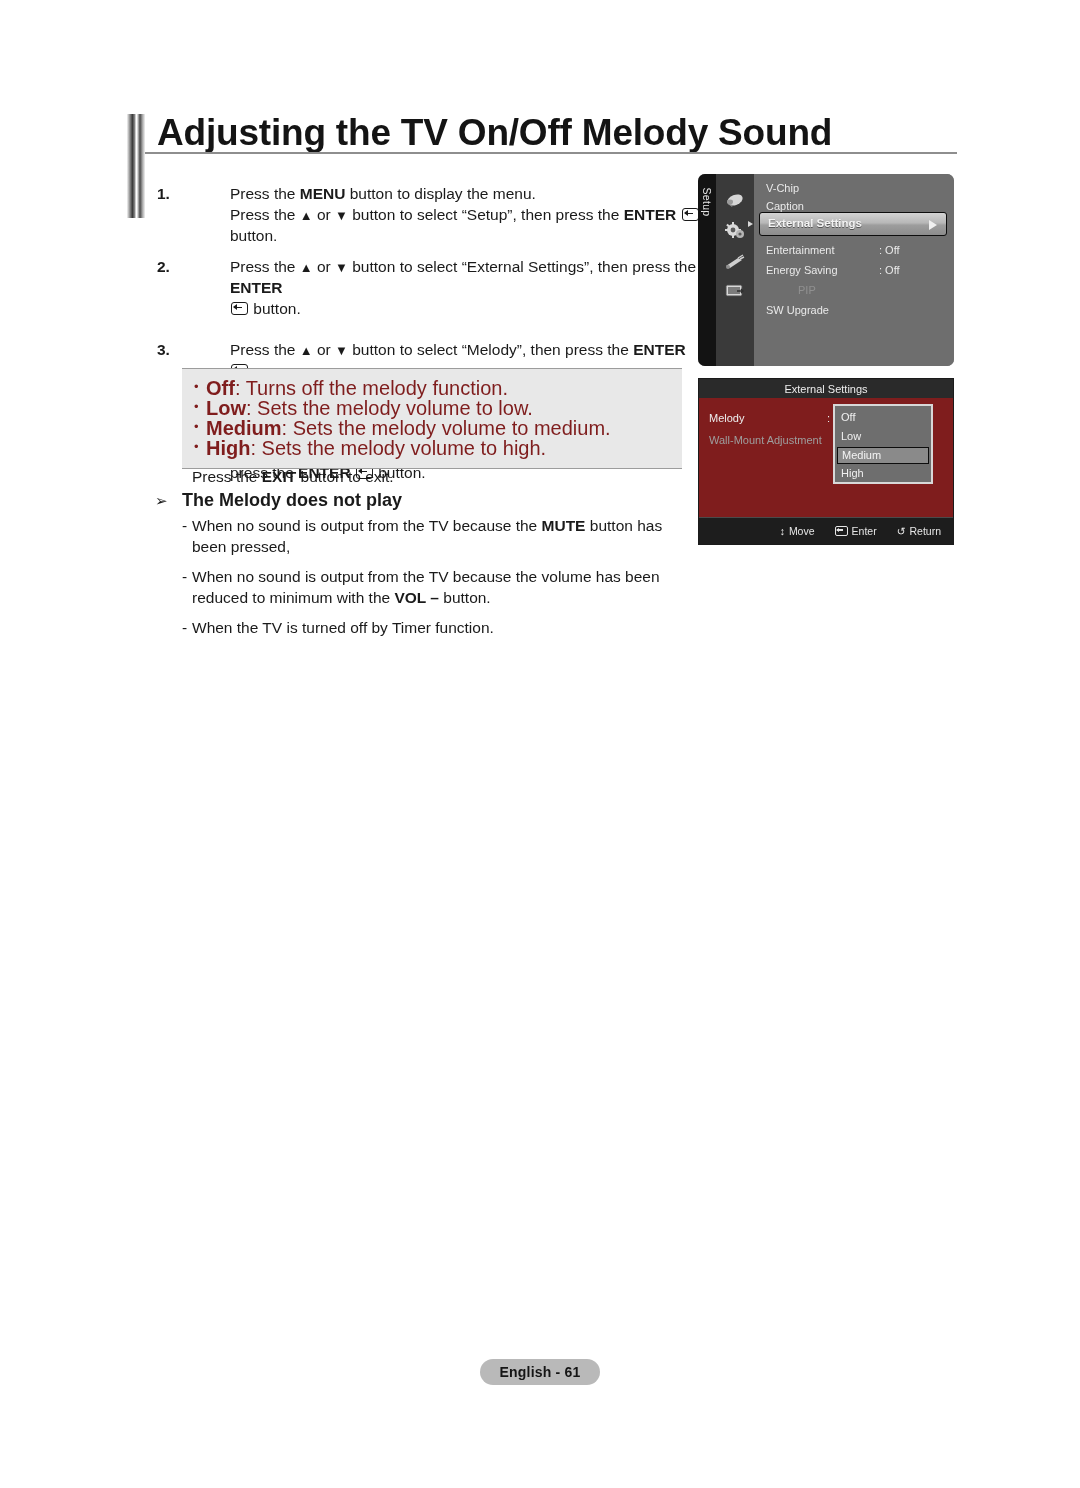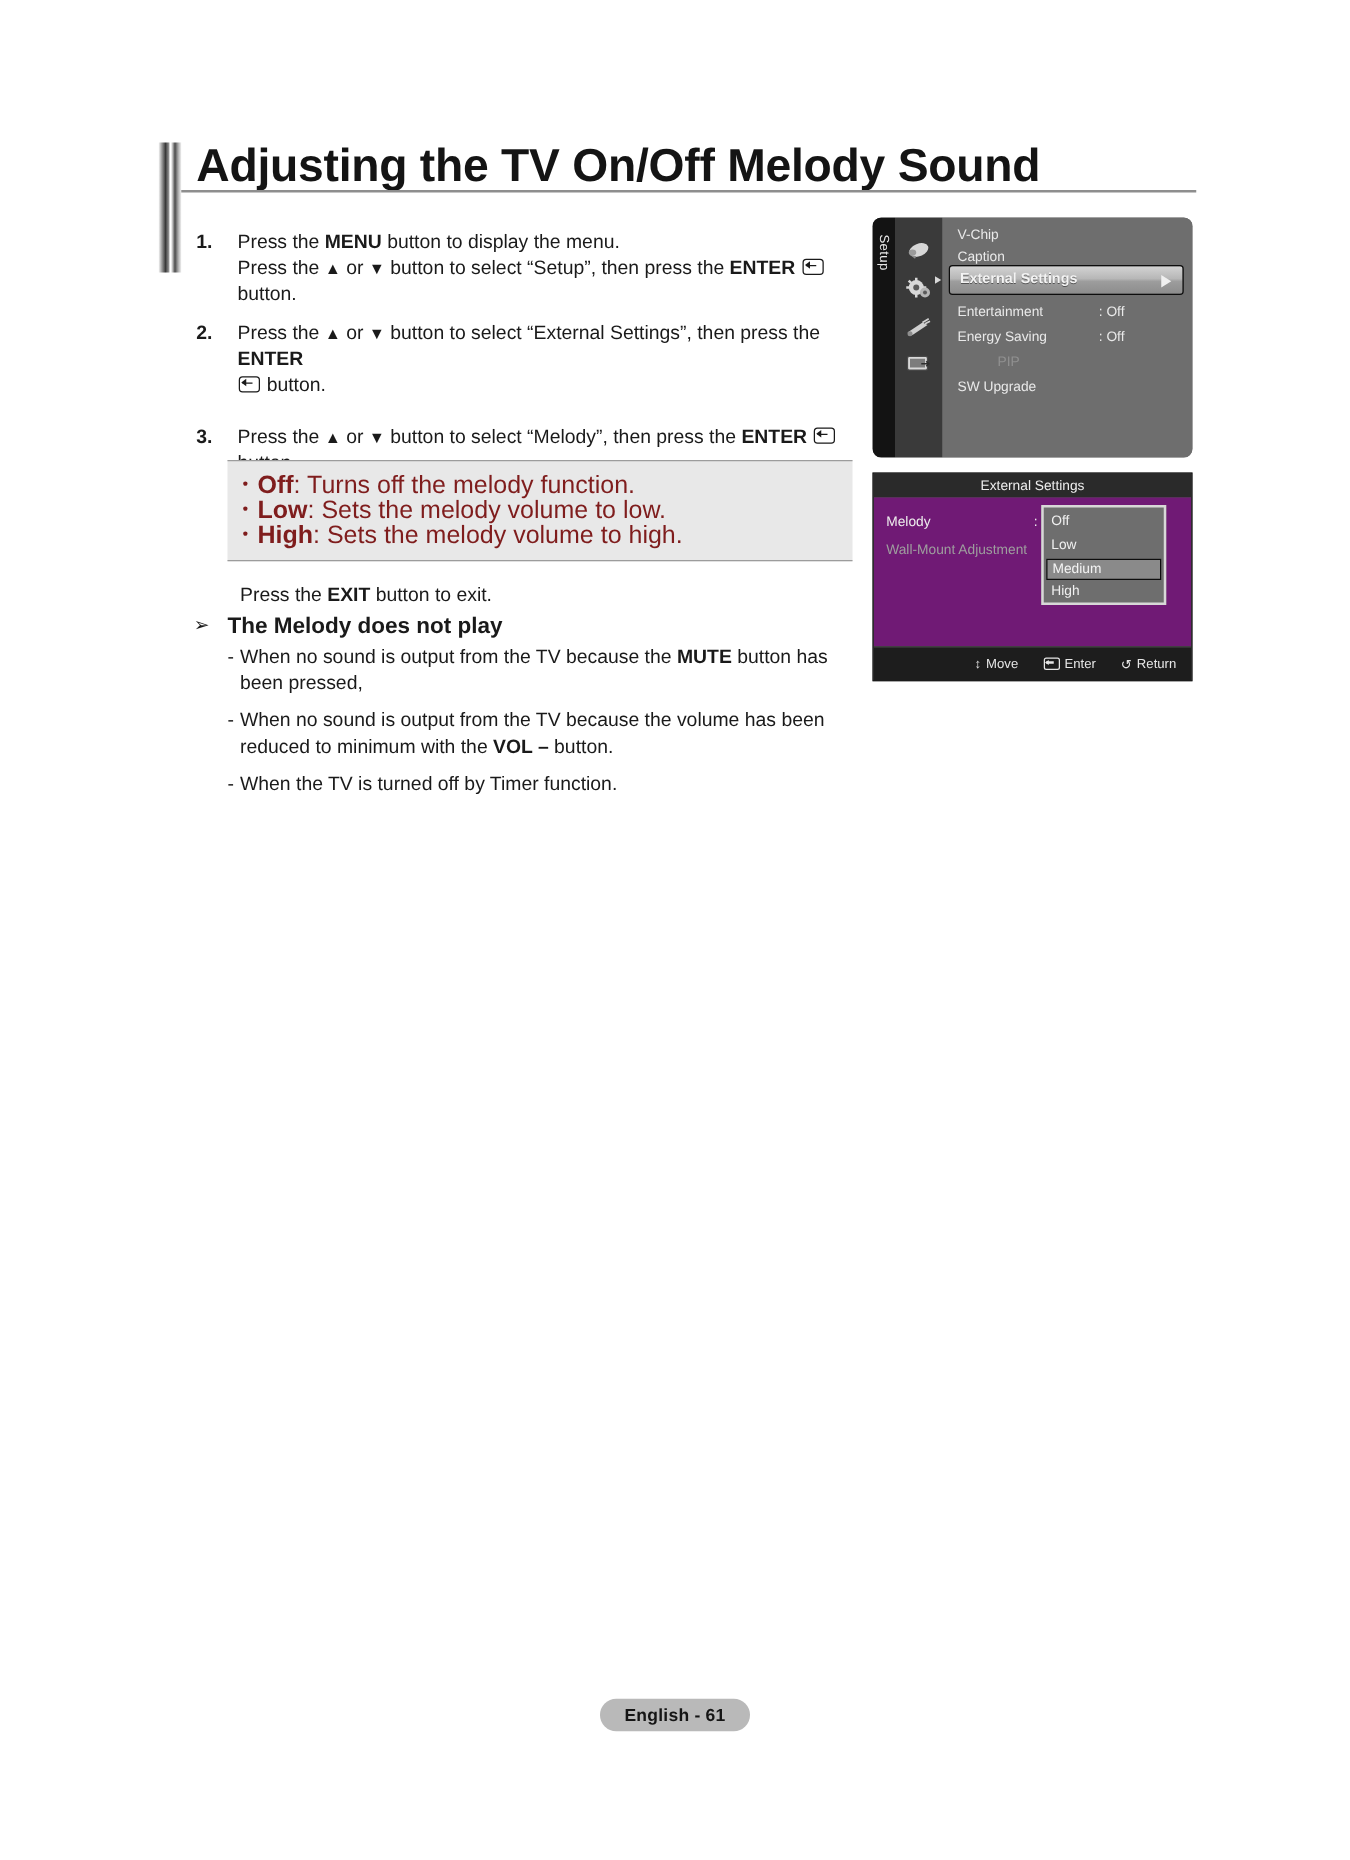--- a/index.html
+++ b/index.html
@@ -39,21 +39,21 @@
 
   
   .intro{
     position:absolute;left:157px;top:160px;width:540px;
     font-size:15.5px;line-height:21px;color:#1a1a1a;
   }
 
   .steps{position:absolute;left:157px;top:183px;width:545px;}
   .step{display:flex;margin-bottom:10px;font-size:15.5px;line-height:21px;}
   .step-num{width:33px;flex:none;font-weight:bold;}
-  .step-body{flex:1;}
+  .step-body{flex:1;margin-left:40px;}
   .step-body p{margin:0;}
   .step-body p + p{margin-top:1px;}
   .tight p + p{margin-top:0px;}
 
   b{font-weight:bold;}
 
   
   .enter-icon{
     display:inline-block;position:relative;
     width:15px;height:11px;vertical-align:-1px;margin:0 1px;
@@ -165,21 +165,21 @@
   .osd2{
     position:absolute;left:698px;top:378px;width:256px;height:167px;
     background:#5f5f5f;overflow:hidden;
     border:1px solid #1b1b1b;box-sizing:border-box;
   }
   .osd2 .hdr{
     position:absolute;left:0;top:0;width:100%;height:19px;
     background:#2a2a2a;color:#ededed;font-size:11px;
     display:flex;align-items:center;justify-content:center;
   }
-  .osd2 .body{position:absolute;left:0;top:19px;right:0;bottom:26px;background:#701a75;padding-left:16px;}
+  .osd2 .body{position:absolute;left:0;top:19px;right:0;bottom:26px;background:#7f1d1d;padding-left:16px;}
   .osd2 .lbl{position:absolute;left:10px;font-size:11px;color:#ededed;white-space:nowrap;}
   .osd2 .lbl.dim{color:#9e9e9e;}
   .osd2 .colon{position:absolute;left:128px;top:14px;font-size:11px;color:#ededed;}
   .osd2 .dropdown{
     position:absolute;left:134px;top:6px;width:100px;height:80px;
     background:#6e6e6e;border:2px solid #d8d8d8;box-sizing:border-box;
   }
   .osd2 .opt{
     position:absolute;left:6px;font-size:11px;color:#f0f0f0;white-space:nowrap;
   }
@@ -248,20 +248,21 @@
         <p style="margin-top:18px">Press the <span class="arrow-up">▲</span> or <span class="arrow-dn">▼</span> button to select “Off”, “Low”, “Medium” or “High”, then</p>
         <p>press the <b>ENTER</b> <span class="enter-icon"></span> button.</p>
       </div>
     </div>
   </div>
 
   <div class="notebox">
     <ul>
       <li><b>Off</b><span>: Turns off the melody function.</span></li>
       <li><b>Low</b><span>: Sets the melody volume to low.</span></li>
+      <li><b>Medium</b><span>: Sets the melody volume to medium.</span></li>
       <li><b>High</b><span>: Sets the melody volume to high.</span></li>
     </ul>
   </div>
 
   <div class="exit-line">Press the <b>EXIT</b> button to exit.</div>
 
   <div class="melodyhead">
     <div class="mark">➢</div>
     <div class="txt">The Melody does not play</div>
   </div>

